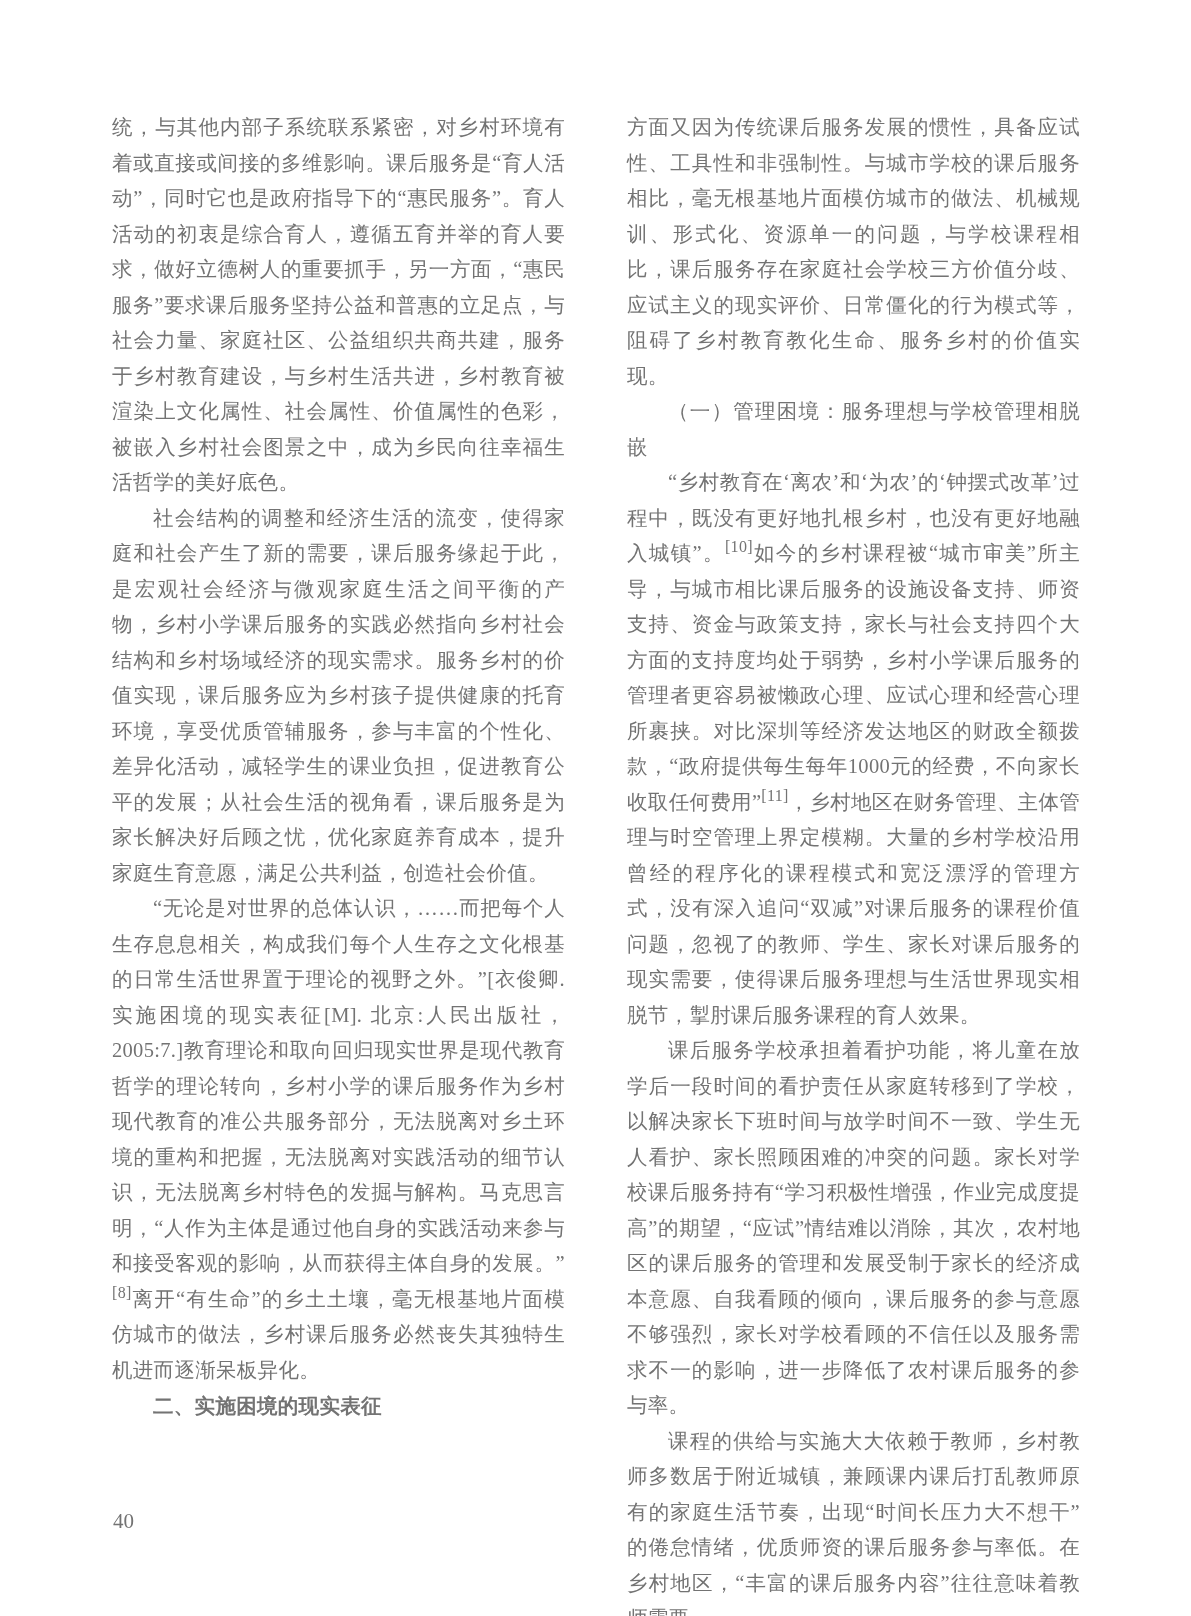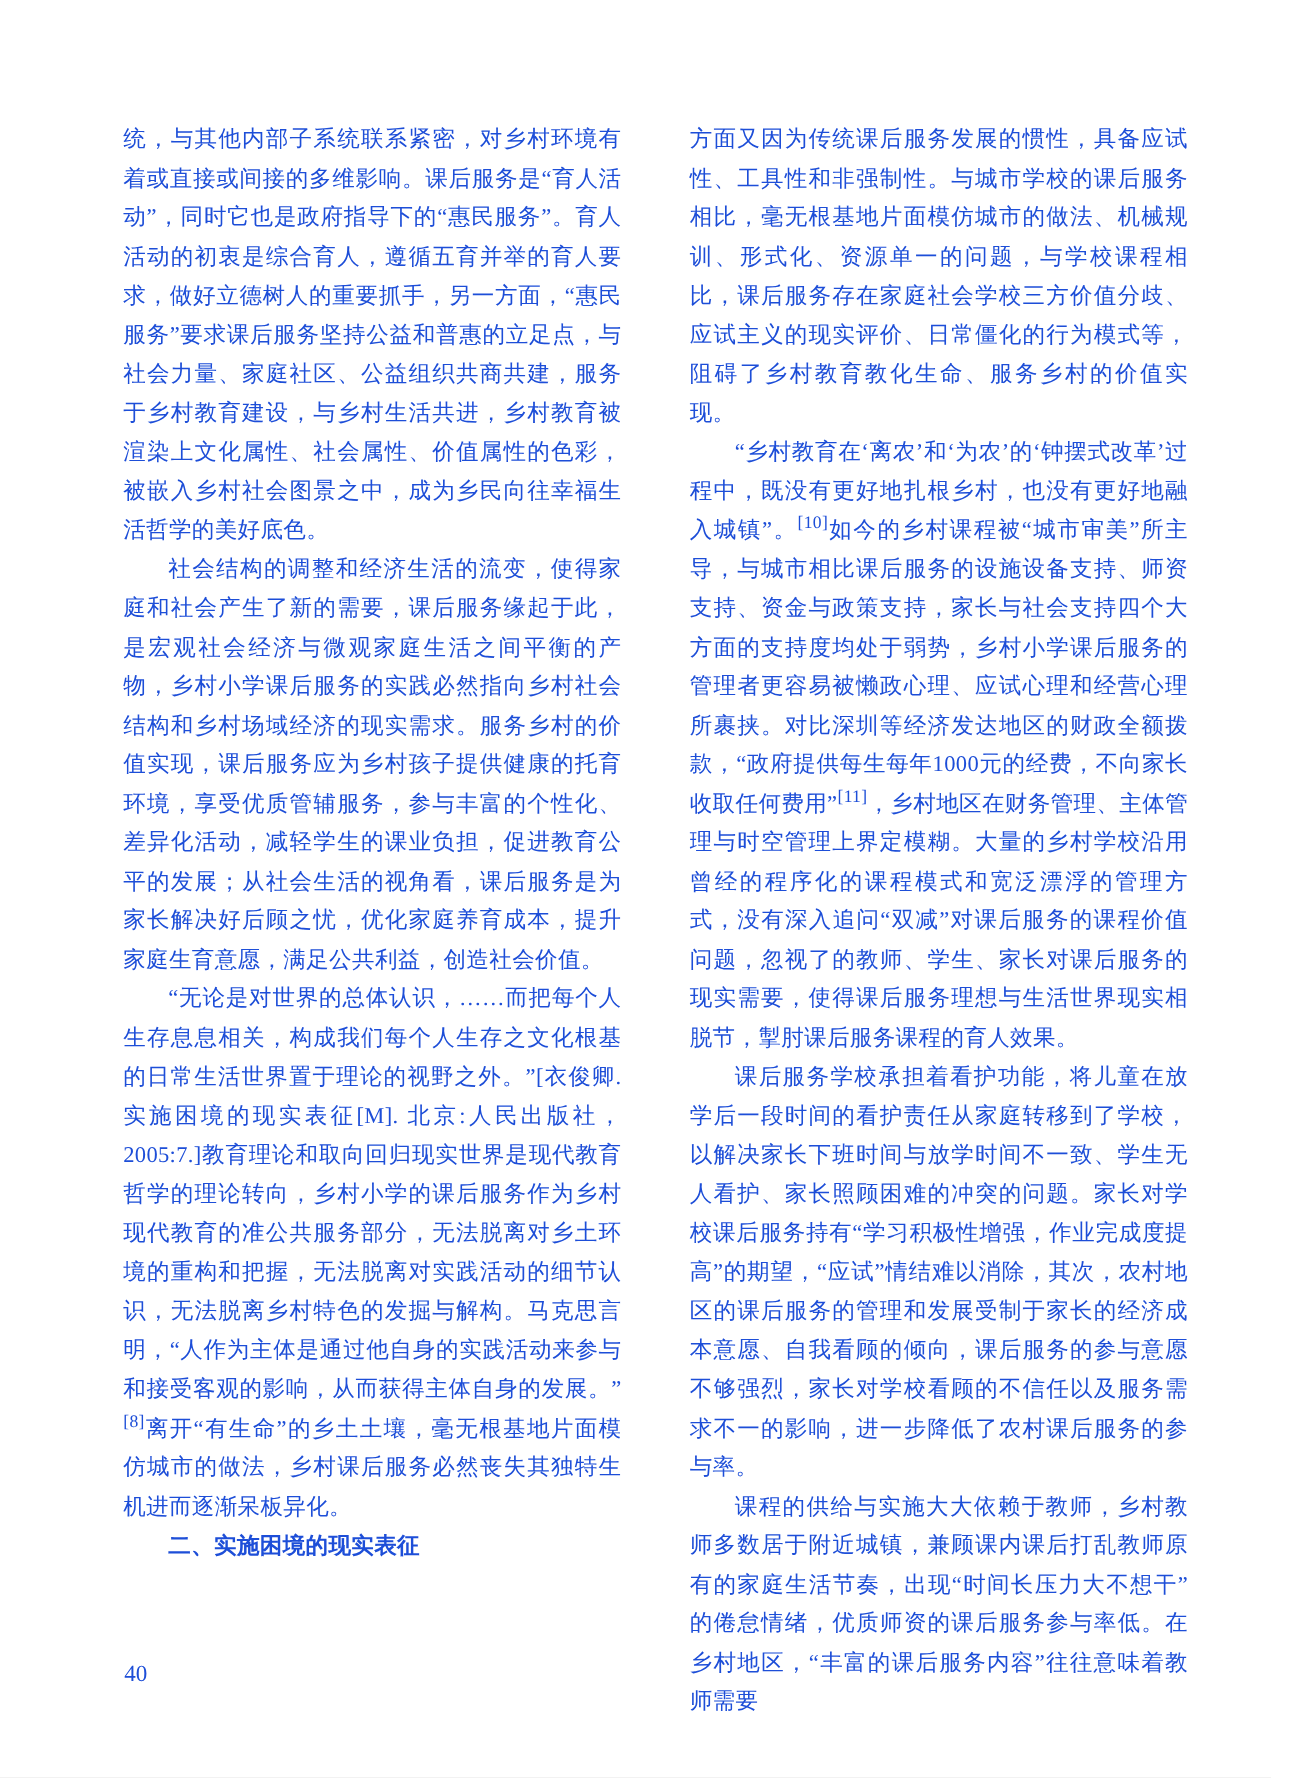--- a/index.html
+++ b/index.html
@@ -6,21 +6,21 @@
     margin: 0;
     padding: 0;
     background: #e8e8e8;
   }
   .page {
     position: relative;
     width: 1191px;
     height: 1616px;
     margin: 0 auto;
     background: #ffffff;
-    color: #1d4ed8;
+    color: #737373;
     font-family: "Liberation Serif", "DejaVu Serif", serif;
     overflow: hidden;
   }
   .content {
     position: absolute;
     top: 110px;
     left: 112px;
     width: 968px;
     display: flex;
     justify-content: space-between;
@@ -65,19 +65,20 @@
 <div class="page">
   <div class="content">
     <div class="column">
         <p class="block continuation"><span>统，与其他内部子系统联系紧密，对乡村环境有着或直接或间接的多维影响。课后服务是“育人活动”，同时它也是政府指导下的“惠民服务”。育人活动的初衷是综合育人，遵循五育并举的育人要求，做好立德树人的重要抓手，另一方面，“惠民服务”要求课后服务坚持公益和普惠的立足点，与社会力量、家庭社区、公益组织共商共建，服务于乡村教育建设，与乡村生活共进，乡村教育被渲染上文化属性、社会属性、价值属性的色彩，被嵌入乡村社会图景之中，成为乡民向往幸福生活哲学的美好底色。</span></p>
         <p class="block paragraph"><span>社会结构的调整和经济生活的流变，使得家庭和社会产生了新的需要，课后服务缘起于此，是宏观社会经济与微观家庭生活之间平衡的产物，乡村小学课后服务的实践必然指向乡村社会结构和乡村场域经济的现实需求。服务乡村的价值实现，课后服务应为乡村孩子提供健康的托育环境，享受优质管辅服务，参与丰富的个性化、差异化活动，减轻学生的课业负担，促进教育公平的发展；从社会生活的视角看，课后服务是为家长解决好后顾之忧，优化家庭养育成本，提升家庭生育意愿，满足公共利益，创造社会价值。</span></p>
         <p class="block paragraph"><span>“无论是对世界的总体认识，……而把每个人生存息息相关，构成我们每个人生存之文化根基的日常生活世界置于理论的视野之外。”[衣俊卿. 实施困境的现实表征[M]. 北京:人民出版社，2005:7.]教育理论和取向回归现实世界是现代教育哲学的理论转向，乡村小学的课后服务作为乡村现代教育的准公共服务部分，无法脱离对乡土环境的重构和把握，无法脱离对实践活动的细节认识，无法脱离乡村特色的发掘与解构。马克思言明，“人作为主体是通过他自身的实践活动来参与和接受客观的影响，从而获得主体自身的发展。”</span><sup class="cite">[8]</sup><span>离开“有生命”的乡土土壤，毫无根基地片面模仿城市的做法，乡村课后服务必然丧失其独特生机进而逐渐呆板异化。</span></p>
         <p class="block heading"><span>二、实施困境的现实表征</span></p>
       </div>
     <div class="column">
         <p class="block continuation"><span>方面又因为传统课后服务发展的惯性，具备应试性、工具性和非强制性。与城市学校的课后服务相比，毫无根基地片面模仿城市的做法、机械规训、形式化、资源单一的问题，与学校课程相比，课后服务存在家庭社会学校三方价值分歧、应试主义的现实评价、日常僵化的行为模式等，阻碍了乡村教育教化生命、服务乡村的价值实现。</span></p>
+        <p class="block subheading"><span>（一）管理困境：服务理想与学校管理相脱嵌</span></p>
         <p class="block paragraph"><span>“乡村教育在‘离农’和‘为农’的‘钟摆式改革’过程中，既没有更好地扎根乡村，也没有更好地融入城镇”。</span><sup class="cite">[10]</sup><span>如今的乡村课程被“城市审美”所主导，与城市相比课后服务的设施设备支持、师资支持、资金与政策支持，家长与社会支持四个大方面的支持度均处于弱势，乡村小学课后服务的管理者更容易被懒政心理、应试心理和经营心理所裹挟。对比深圳等经济发达地区的财政全额拨款，“政府提供每生每年1000元的经费，不向家长收取任何费用”</span><sup class="cite">[11]</sup><span>，乡村地区在财务管理、主体管理与时空管理上界定模糊。大量的乡村学校沿用曾经的程序化的课程模式和宽泛漂浮的管理方式，没有深入追问“双减”对课后服务的课程价值问题，忽视了的教师、学生、家长对课后服务的现实需要，使得课后服务理想与生活世界现实相脱节，掣肘课后服务课程的育人效果。</span></p>
         <p class="block paragraph"><span>课后服务学校承担着看护功能，将儿童在放学后一段时间的看护责任从家庭转移到了学校，以解决家长下班时间与放学时间不一致、学生无人看护、家长照顾困难的冲突的问题。家长对学校课后服务持有“学习积极性增强，作业完成度提高”的期望，“应试”情结难以消除，其次，农村地区的课后服务的管理和发展受制于家长的经济成本意愿、自我看顾的倾向，课后服务的参与意愿不够强烈，家长对学校看顾的不信任以及服务需求不一的影响，进一步降低了农村课后服务的参与率。</span></p>
         <p class="block paragraph"><span>课程的供给与实施大大依赖于教师，乡村教师多数居于附近城镇，兼顾课内课后打乱教师原有的家庭生活节奏，出现“时间长压力大不想干”的倦怠情绪，优质师资的课后服务参与率低。在乡村地区，“丰富的课后服务内容”往往意味着教师需要</span></p>
       </div>
   </div>
   <div class="page-number">40</div>
 </div>
 
 </body></html>

